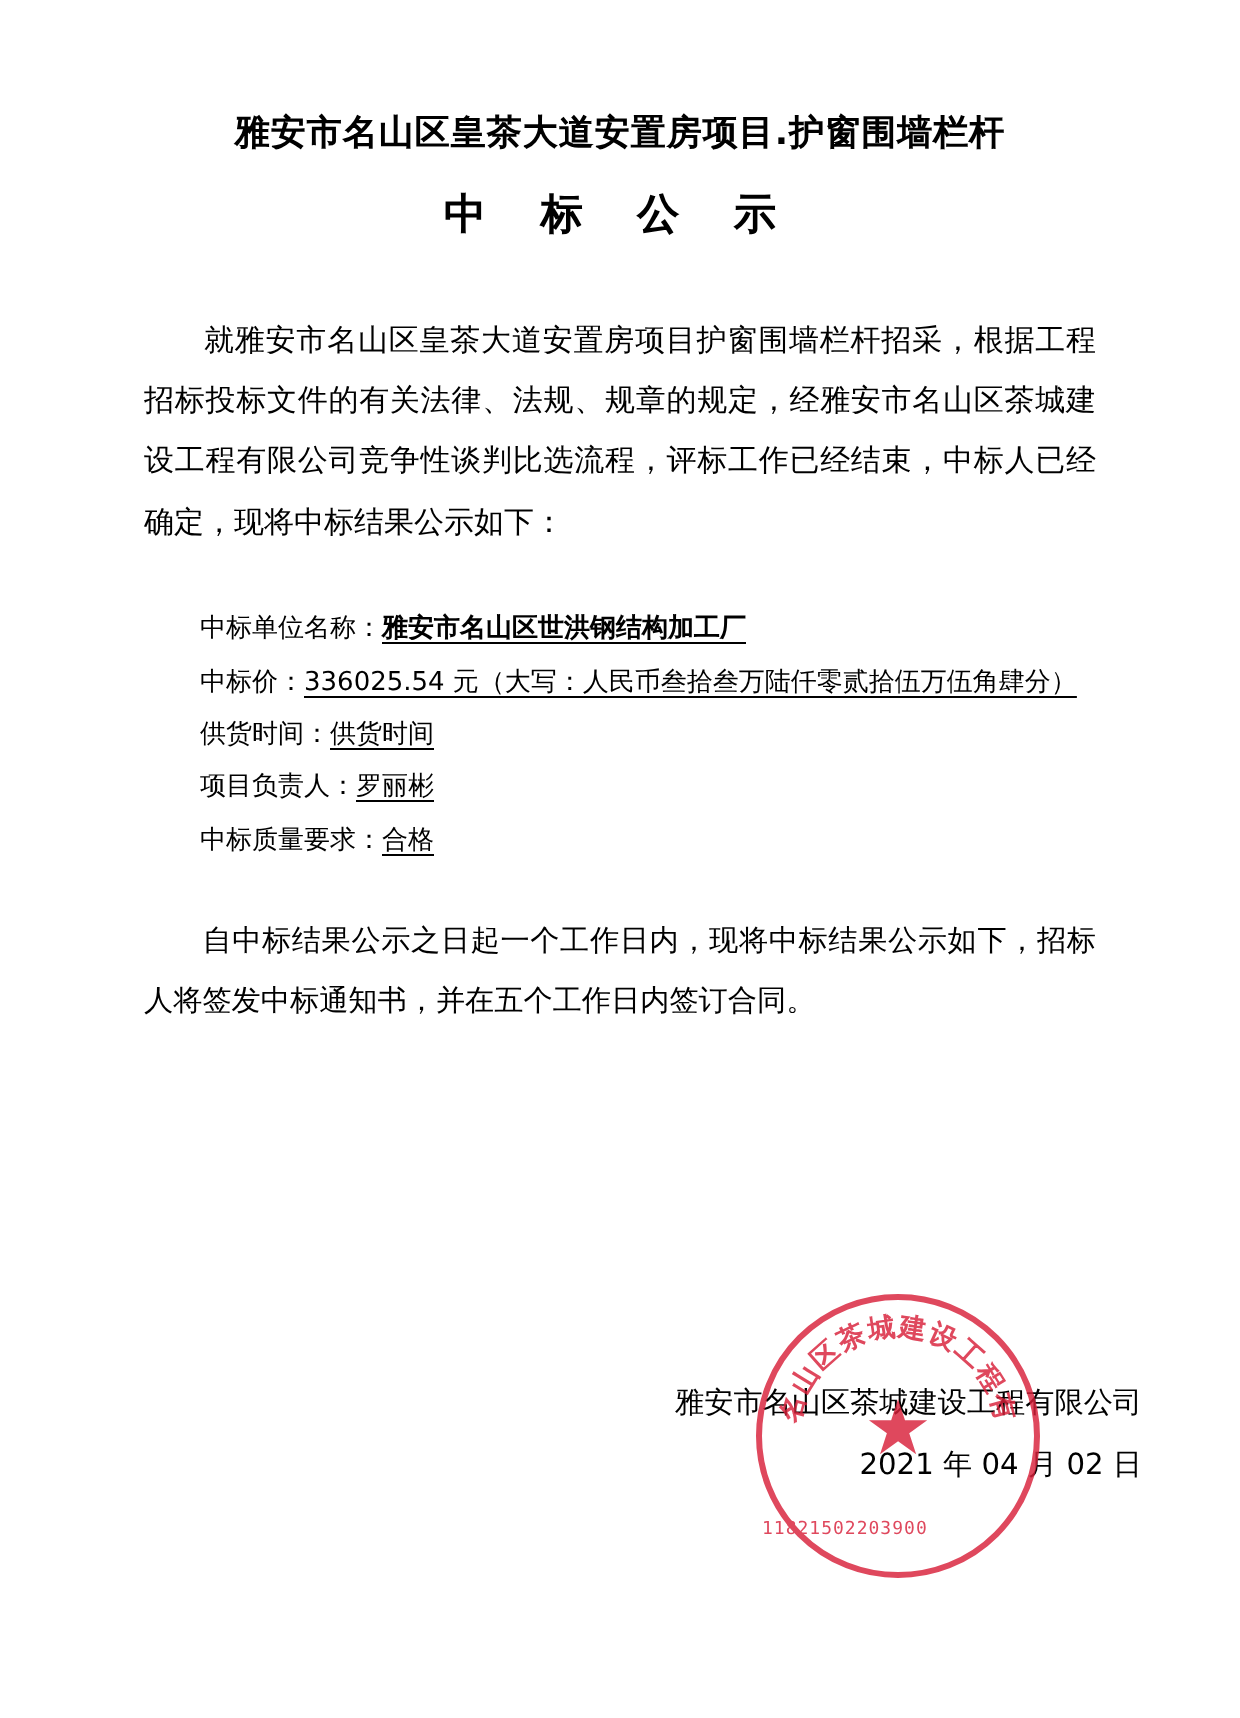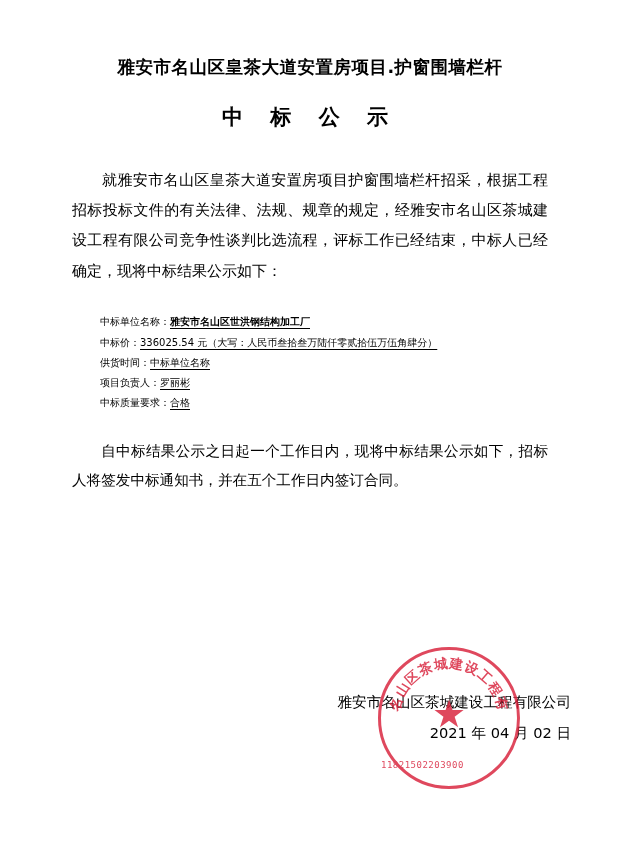--- a/index.html
+++ b/index.html
@@ -30,38 +30,38 @@
     font-size: 17.5px;
     font-weight: bold;
     letter-spacing: 0.5px;
     line-height: 1.4;
     color: #000;
   }
   .title-line-2 {
     font-size: 21px;
     font-weight: bold;
     letter-spacing: 10px;
-    margin-top: 23px;
+    margin-top: 13px;
     color: #000;
   }
   .body-block {
     margin: 34px 72px 0 72px;
     font-size: 15px;
     line-height: 2.03;
     text-align: justify;
     text-justify: inter-ideograph;
     color: #000;
   }
   .para {
     text-indent: 2em;
     margin: 0;
   }
   .fields {
     margin: 26px 72px 0 100px;
-    font-size: 10px;
+    font-size: 13px;
     line-height: 2.03;
     color: #000;
   }
   .field-row {
     margin: 0;
     white-space: normal;
   }
   .u {
     text-decoration: underline;
     text-underline-offset: 3px;
@@ -158,21 +158,21 @@
   </div>
 
   <div class="fields">
     <p class="field-row">
       <span>中标单位名称：</span><span class="u">雅安市名山区世洪钢结构加工厂</span>
     </p>
     <p class="field-row">
       <span>中标价：</span><span class="u-normal">336025.54 元（大写：人民币叁拾叁万陆仟零贰拾伍万伍角肆分）</span>
     </p>
     <p class="field-row">
-      <span>供货时间：</span><span class="u-normal">中标单位名称</span>
+      <span>供货时间：</span><span class="u-normal">供货时间</span>
     </p>
     <p class="field-row">
       <span>项目负责人：</span><span class="u-normal">罗丽彬</span>
     </p>
     <p class="field-row">
       <span>中标质量要求：</span><span class="u-normal">合格</span>
     </p>
   </div>
 
   <div class="closing">自中标结果公示之日起一个工作日内，现将中标结果公示如下，招标人将签发中标通知书，并在五个工作日内签订合同。</div>

